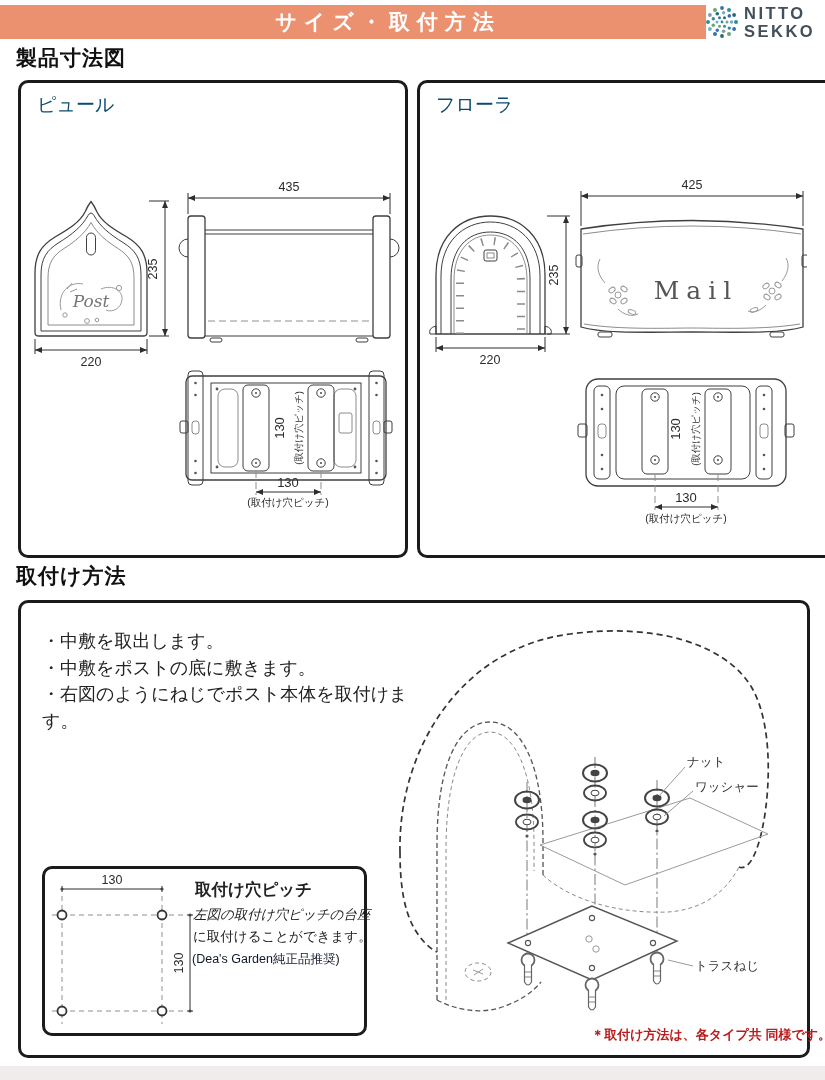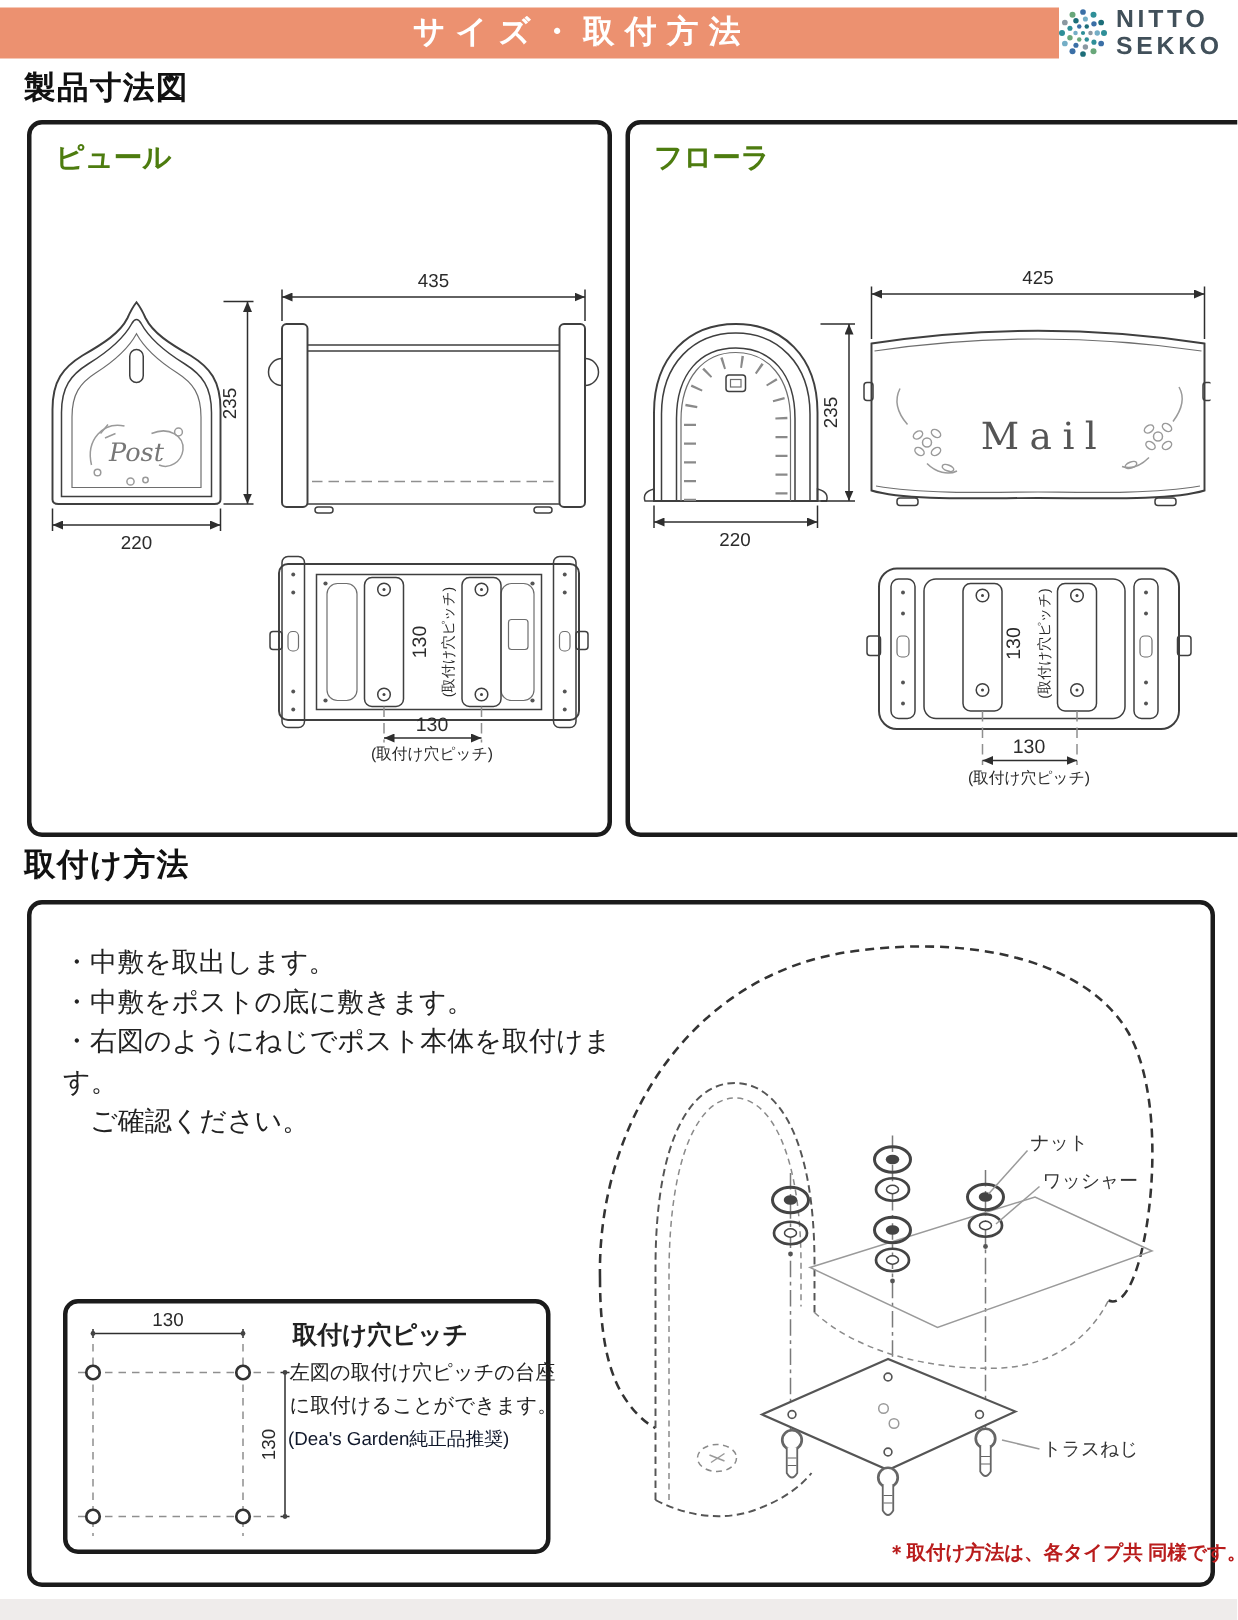--- a/index.html
+++ b/index.html
@@ -11,21 +11,21 @@
   .topbar{left:0;top:5px;width:706px;height:34px;background:#ec9170;}
   .topbar-title{left:0;top:5px;width:706px;height:34px;line-height:34px;text-align:center;
         color:#fff;font-size:21px;font-weight:600;letter-spacing:7px;padding-left:70px;box-sizing:border-box;}
   .logo-text{left:744px;top:4px;font-size:16.5px;font-weight:700;letter-spacing:2.5px;
         color:#41505a;line-height:1.12;}
 
   .h1{font-size:21px;font-weight:800;letter-spacing:1px;color:#111;}
 
   
   .panel{border:3px solid #1b1b1b;border-radius:10px;background:#fff;box-sizing:border-box;}
-  .panel-title{position:absolute;left:16px;top:9px;font-size:19px;font-weight:700;color:#4d7c0f;}
+  .panel-title{position:absolute;left:16px;top:9px;font-size:19px;font-weight:400;color:#0c4a6e;}
 
   .bigbox{border:3px solid #1b1b1b;border-radius:10px;background:#fff;box-sizing:border-box;}
   .steps{left:42px;top:628px;width:368px;font-size:18px;line-height:26.5px;color:#222;}
   .pitchbox{left:42px;top:866px;width:325px;height:170px;border:3px solid #1b1b1b;border-radius:10px;box-sizing:border-box;background:#fff;}
   .pb-head{position:absolute;left:150px;top:10px;font-size:16.5px;font-weight:700;color:#222;}
   .pb-line{position:absolute;left:148px;font-size:13.5px;color:#222;white-space:nowrap;}
   .pb-note{position:absolute;left:147px;top:82px;font-size:12.5px;color:#0f172a;white-space:nowrap;}
   .footnote{left:549px;top:1026px;width:282px;font-size:13px;font-weight:700;color:#b91c1c;text-align:right;}
 
   .botstrip{left:0;top:1066px;width:825px;height:14px;background:#efeceb;}
@@ -304,21 +304,20 @@
   </div>
 
   <div class="abs h1" style="left:16px;top:562px;">取付け方法</div>
 
   <div class="abs bigbox" style="left:18px;top:600px;width:792px;height:458px;"></div>
 
   <div class="abs steps">
     <div>・中敷を取出します。</div>
     <div>・中敷をポストの底に敷きます。</div>
     <div>・右図のようにねじでポスト本体を取付けます。</div>
-    <div>　ご確認ください。</div>
   </div>
 
   <svg class="abs" style="left:390px;top:610px;" width="425" height="415" viewBox="0 0 425 415">
 
     <line class="ddot" x1="137" y1="172" x2="137" y2="344"></line>
     <line class="ddot" x1="205" y1="147" x2="205" y2="369"></line>
     <line class="ddot" x1="267" y1="170" x2="267" y2="343"></line>
 
     <g>
       <path class="dmout" d="M 10 242 C 8 140 70 38 180 24 C 262 13 335 32 362 78 C 385 118 380 195 369 232 C 363 252 356 260 349 257"></path>
@@ -424,21 +423,21 @@
         </g>
       <text class="dim" transform="translate(133 91) rotate(-90)" text-anchor="middle">130</text>
       <g stroke="#333" stroke-width="1.8" fill="#fff">
         <circle cx="12" cy="43" r="4.5"></circle>
           <circle cx="112" cy="43" r="4.5"></circle>
         <circle cx="12" cy="139" r="4.5"></circle>
           <circle cx="112" cy="139" r="4.5"></circle>
       </g>
     </svg>
     <div class="pb-head">取付け穴ピッチ</div>
-    <div class="pb-line" style="top:37px;">左図の取付け穴ピッチの台座</div>
+    <div class="pb-line" style="top:37px;font-style:italic;">左図の取付け穴ピッチの台座</div>
     <div class="pb-line" style="top:59px;">に取付けることができます。</div>
     <div class="pb-note">(Dea's Garden純正品推奨)</div>
   </div>
 
   <div class="abs footnote">＊取付け方法は、各タイプ共 同様です。</div>
 
   <div class="abs botstrip"></div>
 </div>
 
 </body></html>

